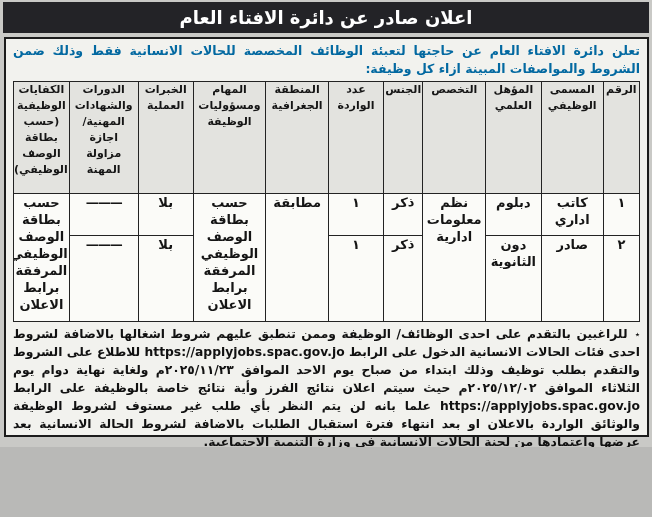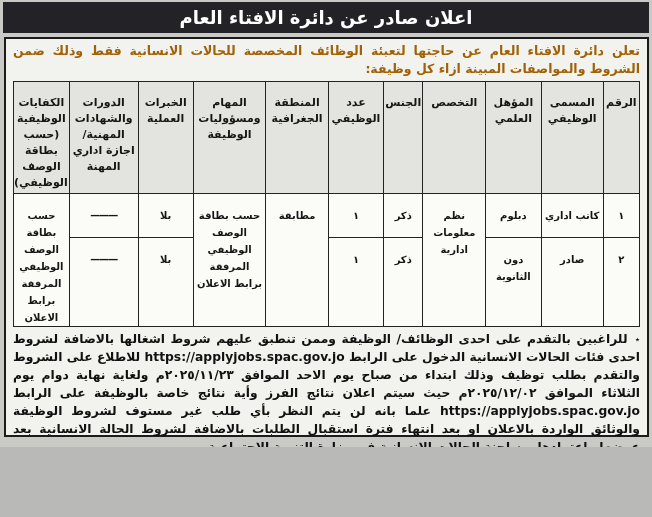--- a/index.html
+++ b/index.html
@@ -27,45 +27,45 @@
   .frame {
     position:absolute; top:37px; right:3px; left:4px; bottom:10px;
     background:#f2f2ee;
     border:2px solid #1b1b1b;
     padding:3px 7px 2px 7px;
   }
   .intro {
     font-size:12.5px;
     line-height:18px;
     text-align:justify;
-    color:#a16207;
+    color:#0369a1;
   }
   table.jobs {
     width:100%;
     border-collapse:collapse;
     table-layout:fixed;
     margin-top:3px;
   }
   table.jobs th, table.jobs td {
     border:1.6px solid #232323;
     vertical-align:top;
     text-align:center;
-    padding:13px 1px 0 1px;
+    padding:0 1px 0 1px;
     font-weight:bold;
     overflow:hidden;
   }
   table.jobs th {
     background:#e3e3df;
     font-size:11px;
     line-height:16px;
     height:112px;
   }
   table.jobs td {
     background:#fbfbf8;
-    font-size:10px;
+    font-size:13px;
     line-height:17px;
   }
   tr.r1 td { height:42px; }
   tr.r2 td { height:86px; }
   .dash { letter-spacing:-1px; white-space:nowrap; }
   .notes {
     margin-top:3px;
     font-size:12.3px;
     line-height:18px;
     text-align:justify;
@@ -102,25 +102,25 @@
         <col style="width:11.0%">
           <col style="width:8.9%">
       </colgroup>
       <thead>
         <tr>
           <th>الرقم</th>
           <th>المسمى الوظيفي</th>
           <th>المؤهل العلمي</th>
           <th>التخصص</th>
           <th>الجنس</th>
-          <th>عدد الوظيفي</th>
+          <th>عدد الواردة</th>
           <th>المنطقة الجغرافية</th>
           <th>المهام ومسؤوليات الوظيفة</th>
           <th>الخبرات العملية</th>
-          <th>الدورات والشهادات المهنية/ اجازة اداري المهنة</th>
+          <th>الدورات والشهادات المهنية/ اجازة مزاولة المهنة</th>
           <th>الكفايات الوظيفية (حسب بطاقة الوصف الوظيفي)</th>
         </tr>
       </thead>
       <tbody>
         <tr class="r1">
           <td>١</td>
           <td>كاتب اداري</td>
           <td>دبلوم</td>
           <td rowspan="2">نظم معلومات ادارية</td>
           <td>ذكر</td>

